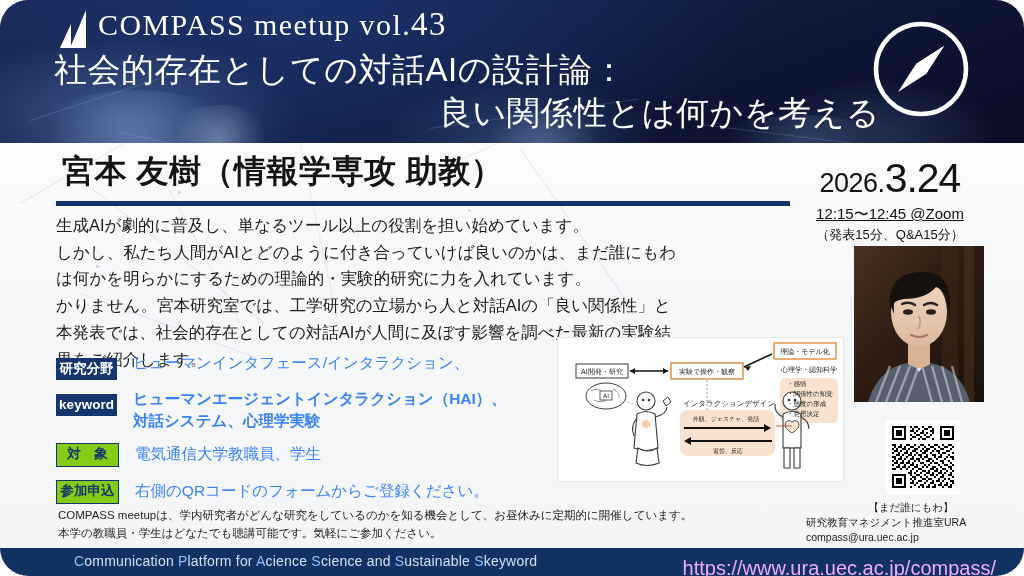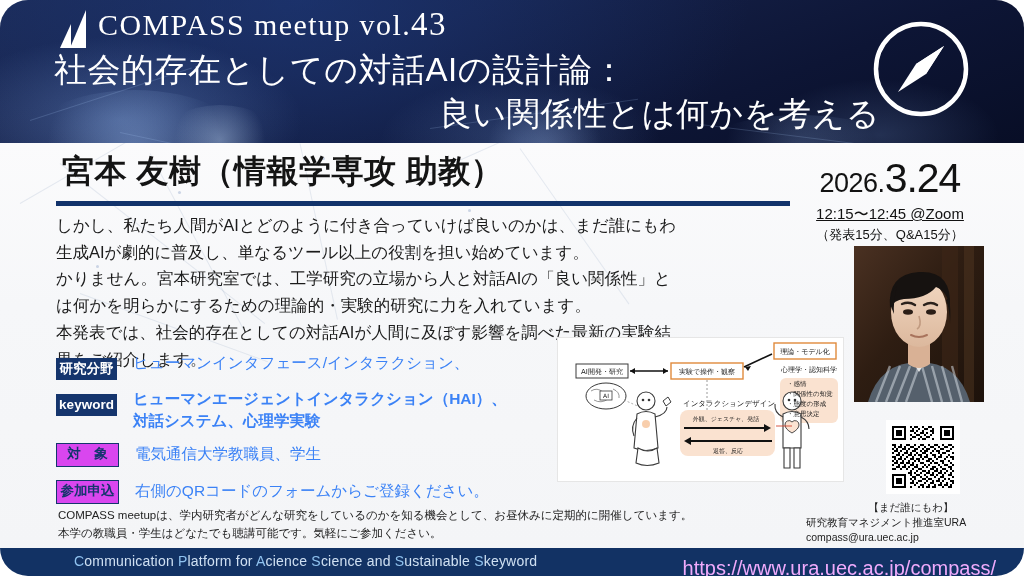--- a/index.html
+++ b/index.html
@@ -43,21 +43,21 @@
     font-family:"Liberation Serif","DejaVu Serif",serif;
     font-size:30px;letter-spacing:1.4px;color:#ffffff;white-space:nowrap;
   }
   .brand .vol{font-size:33px;}
   .title-jp{
     position:absolute;left:40px;top:48px;width:840px;
     color:#ffffff;font-size:33px;line-height:1.32;letter-spacing:.5px;
     text-align:right;font-weight:400;
   }
   .title-jp .l1{display:block;text-align:left;padding-left:14px;}
-  .title-jp .l2{display:block;text-align:right;}
+  .title-jp .l2{display:block;text-align:right;font-family:Liberation Serif, serif;}
 
   .compass-icon{position:absolute;left:870px;top:18px;width:102px;height:102px;}
   .compass-icon svg{display:block;}
 
   
   .body-bg{
     position:absolute;left:0;top:143px;width:1024px;height:405px;
     background:linear-gradient(180deg,#fbfbfc 0%,#f6f7f9 40%,#f4f5f7 100%);
     overflow:hidden;
   }
@@ -90,21 +90,21 @@
   .abstract span{display:block;white-space:nowrap;}
 
   
   .rows{position:absolute;left:56px;top:352px;width:520px;}
   .row{display:flex;align-items:flex-start;margin-bottom:7px;}
   .lbl{
     flex:0 0 auto;width:61px;height:22px;line-height:22px;text-align:center;
     font-size:13.5px;font-weight:bold;margin-right:16px;
   }
   .lbl.filled{background:#15356d;color:#ffffff;}
-  .lbl.outline{background:#d946ef;color:#15356d;border:1.6px solid #15356d;line-height:19px;}
+  .lbl.outline{background:#84cc16;color:#15356d;border:1.6px solid #15356d;line-height:19px;}
   .val{font-size:15.5px;line-height:1.42;color:#3b82f6;}
   .val.bold{font-weight:bold;}
   .val span{display:block;white-space:nowrap;}
   .row.r1{margin-bottom:8px;}
   .row.r2{margin-bottom:11px;}
   .row.r3{margin-bottom:13px;}
   .row.r1 .lbl,.row.r2 .lbl{margin-top:6px;}
 
   
   .figure{
@@ -205,24 +205,24 @@
   <div class="speaker">宮本 友樹（情報学専攻 助教）</div>
   <div class="rule"></div>
 
   <div class="date-block">
     <div class="date-main"><span class="date-year">2026.</span><span class="date-day">3.24</span></div>
     <div class="date-time">12:15〜12:45  @Zoom</div>
     <div class="date-note">（発表15分、Q&amp;A15分）</div>
   </div>
 
   <div class="abstract">
+    <span>生成AIが劇的に普及し、単なるツール以上の役割を担い始めています。</span>
     <span>しかし、私たち人間がAIとどのように付き合っていけば良いのかは、まだ誰にもわ</span>
-    <span>生成AIが劇的に普及し、単なるツール以上の役割を担い始めています。</span>
+    <span>は何かを明らかにするための理論的・実験的研究に力を入れています。</span>
     <span>かりません。宮本研究室では、工学研究の立場から人と対話AIの「良い関係性」と</span>
-    <span>は何かを明らかにするための理論的・実験的研究に力を入れています。</span>
     <span>本発表では、社会的存在としての対話AIが人間に及ぼす影響を調べた最新の実験結</span>
     <span>果をご紹介します。</span>
   </div>
 
   <div class="rows">
 
     <div class="row r1">
       <div class="lbl filled">研究分野</div>
       <div class="val">
         <span>ヒューマンインタフェース/インタラクション、</span>

